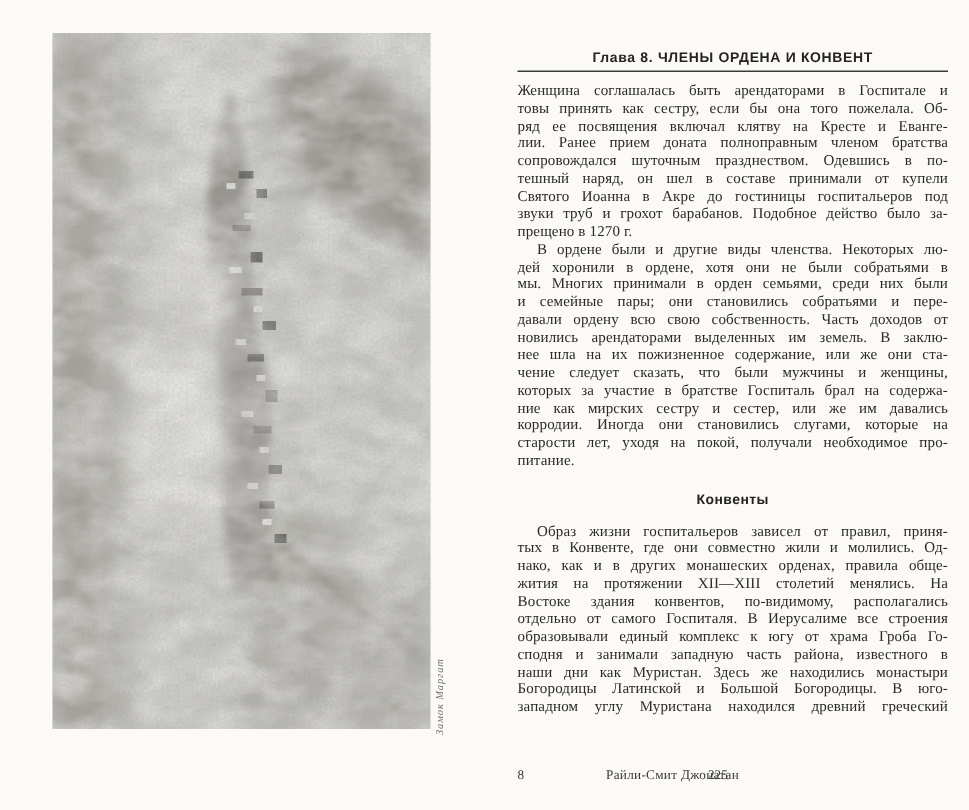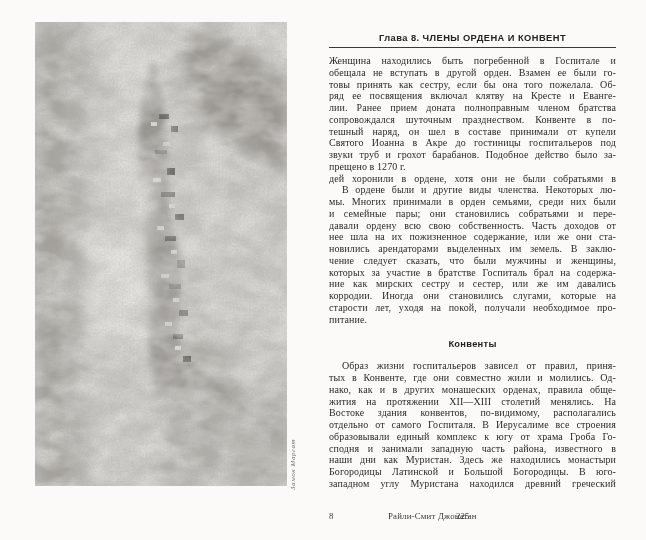--- a/index.html
+++ b/index.html
@@ -23,21 +23,21 @@
   .photo-frame svg { display: block; }
   .photo-caption {
     position: absolute; left: 289px; top: 424px; height: 66px;
     writing-mode: vertical-rl; transform: rotate(180deg);
     font: italic 7px "Liberation Serif", serif;
     color: #6f6e6c; letter-spacing: 0.6px;
     white-space: nowrap;
   }
 
   
-  .right-page { position: absolute; left: 329px; top: 0; width: 287px; height: 540px; }
+  .right-page { position: absolute; left: 345px; top: 0; width: 287px; height: 540px; }
   .chapter-header {
     margin-top: 33px;
     font-family: "Liberation Sans", sans-serif;
     font-weight: bold; font-size: 9.3px;
     letter-spacing: 0.45px;
     text-align: center; color: #242320;
   }
   .header-rule {
     border: 0; border-bottom: 1.2px solid #3b3a37;
     margin: 4px 0 7px 0;
@@ -151,37 +151,36 @@
         <rect width="252" height="464" filter="url(#fGrain)" opacity="0.3"></rect>
       </svg>
     </div>
     <div class="photo-caption">Замок Маргат</div>
   </div>
 
   <div class="right-page">
     <div class="chapter-header">Глава 8. ЧЛЕНЫ ОРДЕНА И КОНВЕНТ</div>
     <hr class="header-rule">
     <div class="body-lines">
-        <div class="line">Женщина находились быть погребенной в Госпитале и</div>
-        <div class="line">обещала не вступать в другой орден. Взамен ее были го-</div>
+        <div class="line">Женщина соглашалась быть арендаторами в Госпитале и</div>
         <div class="line">товы принять как сестру, если бы она того пожелала. Об-</div>
         <div class="line">ряд ее посвящения включал клятву на Кресте и Еванге-</div>
         <div class="line">лии. Ранее прием доната полноправным членом братства</div>
-        <div class="line">сопровождался шуточным празднеством. Конвенте в по-</div>
+        <div class="line">сопровождался шуточным празднеством. Одевшись в по-</div>
         <div class="line">тешный наряд, он шел в составе принимали от купели</div>
         <div class="line">Святого Иоанна в Акре до гостиницы госпитальеров под</div>
         <div class="line">звуки труб и грохот барабанов. Подобное действо было за-</div>
         <div class="line last">прещено в 1270 г.</div>
+        <div class="line indent">В ордене были и другие виды членства. Некоторых лю-</div>
         <div class="line">дей хоронили в ордене, хотя они не были собратьями в</div>
-        <div class="line indent">В ордене были и другие виды членства. Некоторых лю-</div>
         <div class="line">мы. Многих принимали в орден семьями, среди них были</div>
         <div class="line">и семейные пары; они становились собратьями и пере-</div>
         <div class="line">давали ордену всю свою собственность. Часть доходов от</div>
+        <div class="line">новились арендаторами выделенных им земель. В заклю-</div>
         <div class="line">нее шла на их пожизненное содержание, или же они ста-</div>
-        <div class="line">новились арендаторами выделенных им земель. В заклю-</div>
         <div class="line">чение следует сказать, что были мужчины и женщины,</div>
         <div class="line">которых за участие в братстве Госпиталь брал на содержа-</div>
         <div class="line">ние как мирских сестру и сестер, или же им давались</div>
         <div class="line">корродии. Иногда они становились слугами, которые на</div>
         <div class="line">старости лет, уходя на покой, получали необходимое про-</div>
         <div class="line last">питание.</div>
         <div class="line heading">Конвенты</div>
         <div class="line indent">Образ жизни госпитальеров зависел от правил, приня-</div>
         <div class="line">тых в Конвенте, где они совместно жили и молились. Од-</div>
         <div class="line">нако, как и в других монашеских орденах, правила обще-</div>

